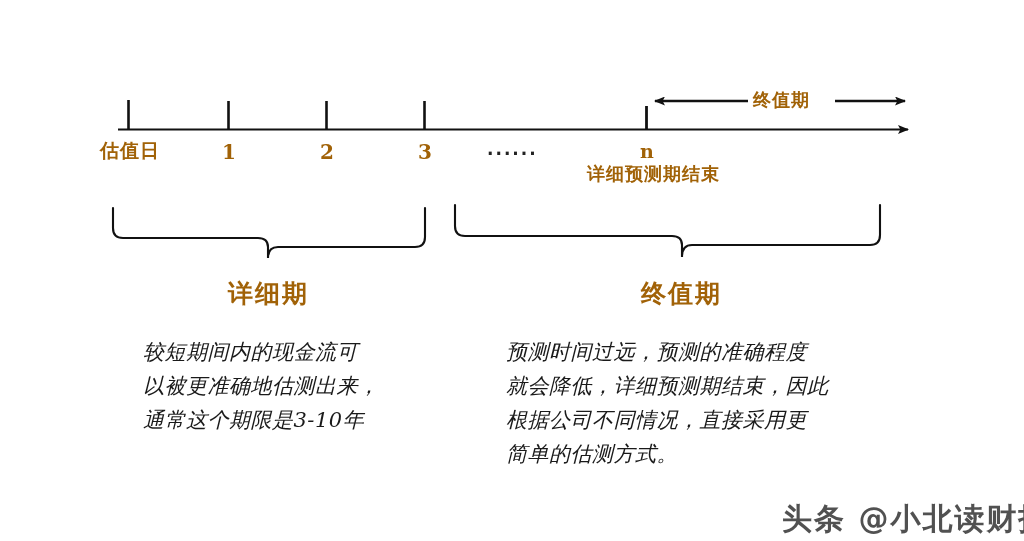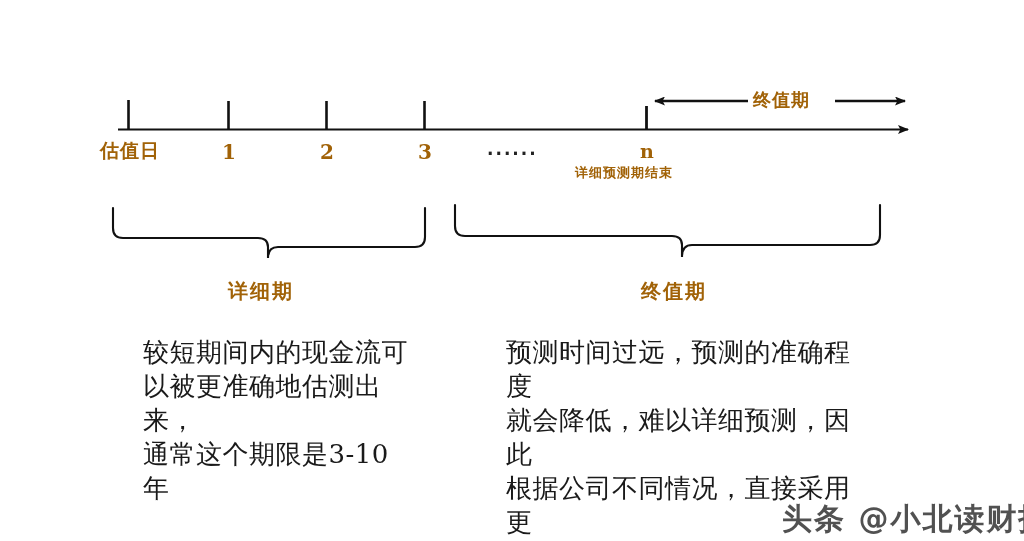--- a/index.html
+++ b/index.html
@@ -56,39 +56,41 @@
     letter-spacing: 2px;
     color: #222;
   }
   .arrow-label {
     font-family: "DejaVu Sans", "Liberation Sans", sans-serif;
     font-weight: 700;
     font-size: 18px;
     letter-spacing: 1px;
   }
   .sub-caption {
-    font-family: Liberation Serif, serif;
+    font-family: Liberation Mono, monospace;
     font-weight: 700;
-    font-size: 13px;
+    font-size: 18px;
     letter-spacing: 1px;
+    margin-left: 12px;
   }
   .bracket-label {
     font-family: "DejaVu Serif", "Liberation Serif", serif;
     font-weight: 700;
-    font-size: 20px;
+    font-size: 25px;
     letter-spacing: 2px;
   }
   .body-text {
     position: absolute;
     font-family: "DejaVu Serif", "Liberation Serif", serif;
-    font-size: 26px;
+    font-size: 21px;
     line-height: 34px;
     color: #1a1a1a;
     white-space: pre-line;
     letter-spacing: 0.5px;
+    font-style: italic;
   }
   .watermark {
     position: absolute;
     font-family: "DejaVu Sans", "Liberation Sans", sans-serif;
     font-weight: 700;
     font-size: 30px;
     color: #3a3a3a;
     letter-spacing: 2px;
     opacity: 0.88;
     white-space: pre;
@@ -155,19 +157,19 @@
 
   <div class="txt bracket-label" style="left:228px; top:281px;">详细期</div>
 
   <div class="txt bracket-label" style="left:641px; top:281px;">终值期</div>
 
   <div class="body-text" style="left:143px; top:335px; width:270px;">较短期间内的现金流可
 以被更准确地估测出来，
 通常这个期限是3-10年</div>
 
   <div class="body-text" style="left:506px; top:335px; width:350px;">预测时间过远，预测的准确程度
-就会降低，难以详细预测，因此
+就会降低，详细预测期结束，因此
 根据公司不同情况，直接采用更
 简单的估测方式。</div>
 
   <div class="watermark" style="left:782px; top:499px;">头条 @小北读财报</div>
 
 </div>
 
 </body></html>

